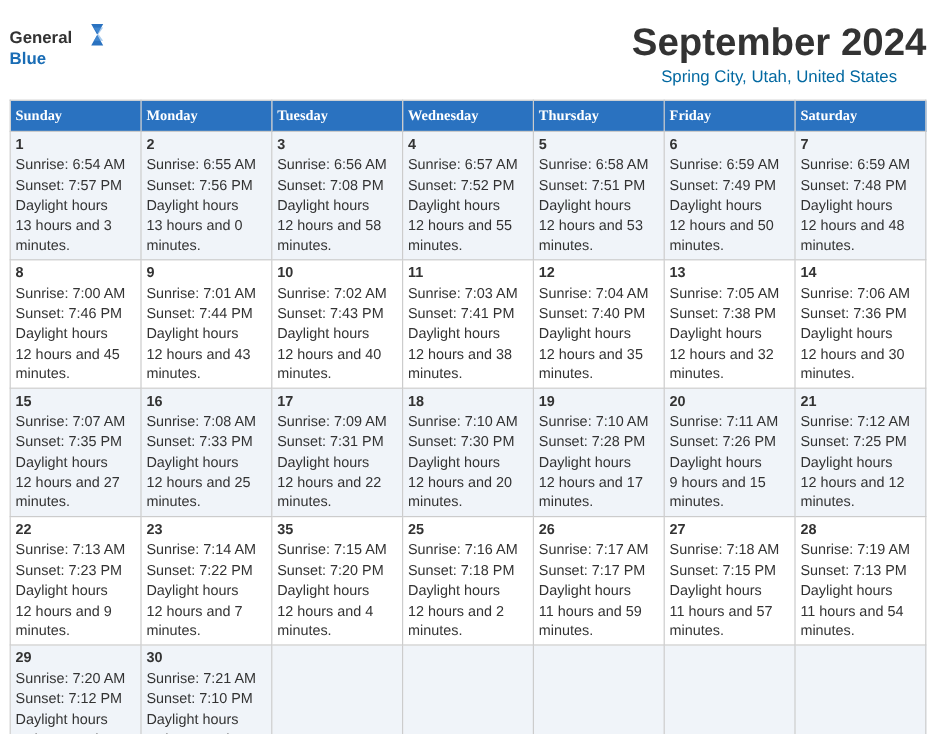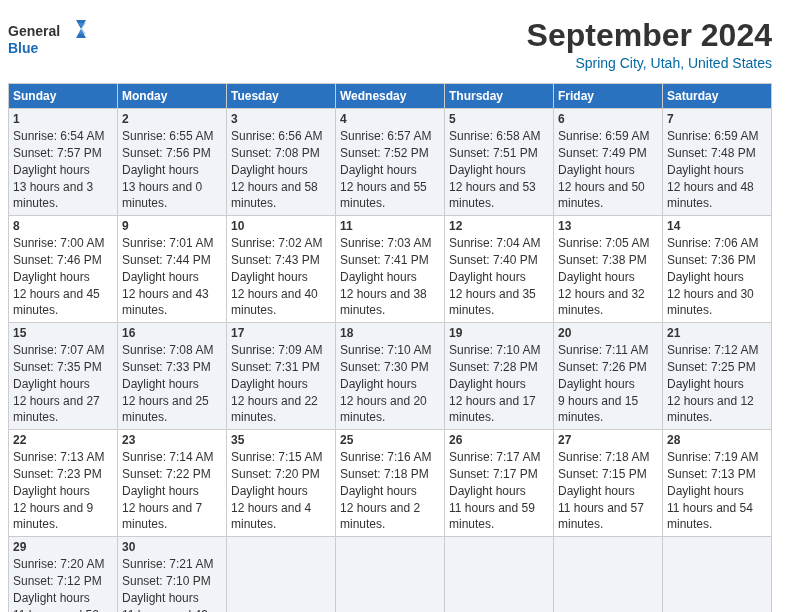--- a/index.html
+++ b/index.html
@@ -19,21 +19,21 @@
       justify-content: space-between;
       align-items: flex-start;
       margin-bottom: 12px;
     }
     .logo {
       display: flex;
       align-items: center;
       gap: 6px;
     }
     .title-block {
-      text-align: right;
+      text-align: center;
     }
     .month-title {
       font-size: 32px;
       font-weight: bold;
       color: #333;
       line-height: 1.1;
     }
     .location {
       font-size: 14px;
       color: #0369a1;
@@ -45,20 +45,21 @@
       table-layout: fixed;
     }
     thead tr th {
       background-color: #2a72c0;
       color: #fff;
       font-size: 12px;
       font-weight: bold;
       padding: 5px 4px;
       text-align: left;
       border: 1px solid #ccc;
+      font-family: Liberation Serif, serif;
     }
     tbody tr td {
       vertical-align: top;
       border: 1px solid #ccc;
       padding: 3px 4px;
       font-size: 9.5px;
       color: #333;
       height: 80px;
     }
     tbody tr:nth-child(odd) td {

